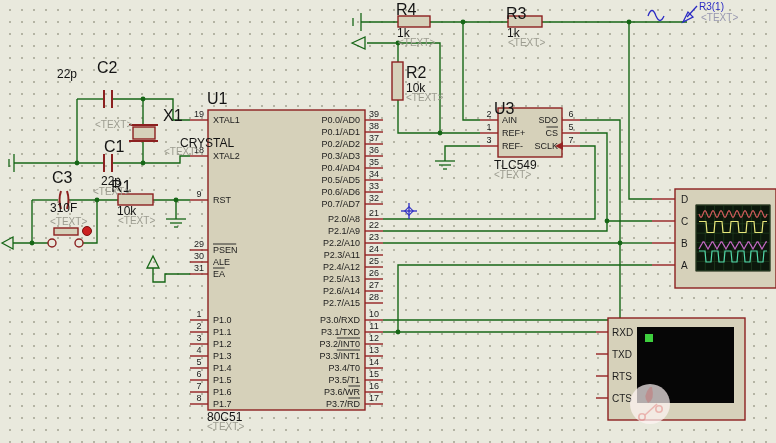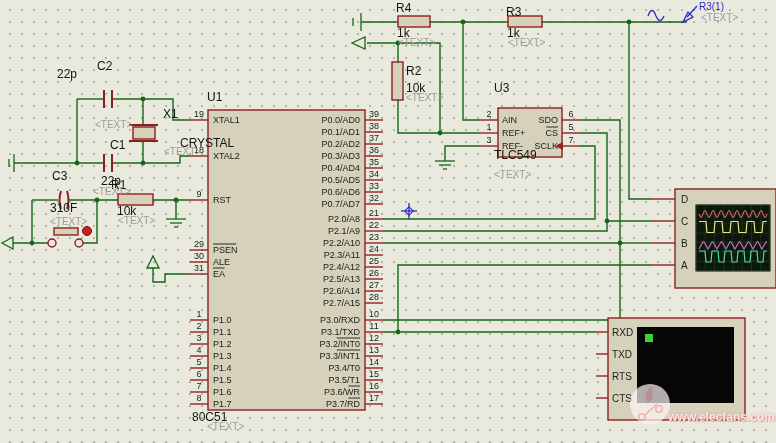--- a/index.html
+++ b/index.html
@@ -12,21 +12,21 @@
   .wire{stroke:#166616;fill:none;stroke-width:1.4}
   .pin{stroke:#962222;fill:none;stroke-width:1.4}
   .body{fill:#d6d1ba;stroke:#8c2020;stroke-width:1.4}
   .plate{stroke:#8c2020;fill:none;stroke-width:2}
   .term{stroke:#166616;fill:none;stroke-width:1.3}
   .dot{fill:#166616}
   .blueln{stroke:#2b2bc4;fill:none;stroke-width:1.3}
   text{fill:#1c1c1c;font-family:"Liberation Sans",sans-serif}
   .t9{font-size:9px}.t10{font-size:10px}
   .lbl{position:absolute;color:#141414;white-space:nowrap;line-height:1}
-  .ref{font-size:12px}.val{font-size:12px}
+  .ref{font-size:16px}.val{font-size:12px}
   .ph{color:#9c9c90;font-size:10px}
   .blue{color:#2b2bc4}.phb{color:#9898b0;font-size:10px}
   .wm{position:absolute;color:rgba(255,242,242,0.88);font-weight:bold;
       text-shadow:0 0 2px rgba(220,120,120,0.8), 1px 1px 0 rgba(220,120,120,0.45);}
 </style>
 </head>
 <body>
 <div id="stage">
 
 <svg width="776" height="443" viewBox="0 0 776 443">
@@ -345,25 +345,25 @@
   <g opacity="0.82">
     <circle cx="650" cy="404" r="20" fill="rgba(255,244,244,0.85)"></circle>
     <path d="M 650 387 q -8 9 -2 16 q 7 -3 4 -16 z" fill="rgba(235,150,150,0.6)"></path>
     <circle cx="642" cy="417" r="3.2" fill="none" stroke="rgba(235,150,150,0.7)" stroke-width="1.6"></circle>
     <circle cx="659" cy="409" r="3.2" fill="none" stroke="rgba(235,150,150,0.7)" stroke-width="1.6"></circle>
     <line x1="645" y1="415" x2="657" y2="404" stroke="rgba(235,150,150,0.7)" stroke-width="1.6"></line>
   </g>
 </svg>
 
 <span class="lbl ref" style="left:207px;top:91px">U1</span>
-<span class="lbl val" style="left:192px;top:411px">80C51</span>
+<span class="lbl val" style="left:207px;top:411px">80C51</span>
 <span class="lbl ph" style="left:207px;top:422px">&lt;TEXT&gt;</span>
 
-<span class="lbl ref" style="left:494px;top:82px">U3</span>
-<span class="lbl val" style="left:494px;top:149px">TLC549</span>
+<span class="lbl ref" style="left:494px;top:101px">U3</span>
+<span class="lbl val" style="left:494px;top:159px">TLC549</span>
 <span class="lbl ph" style="left:494px;top:170px">&lt;TEXT&gt;</span>
 
 <span class="lbl ref" style="left:111px;top:179px">R1</span>
 <span class="lbl val" style="left:117px;top:205px">10k</span>
 <span class="lbl ph" style="left:118px;top:216px">&lt;TEXT&gt;</span>
 
 <span class="lbl ref" style="left:406px;top:65px">R2</span>
 <span class="lbl val" style="left:406px;top:82px">10k</span>
 <span class="lbl ph" style="left:406px;top:93px">&lt;TEXT&gt;</span>
 
@@ -372,30 +372,29 @@
 <span class="lbl ph" style="left:398px;top:38px">&lt;TEXT&gt;</span>
 
 <span class="lbl ref" style="left:506px;top:6px">R3</span>
 <span class="lbl val" style="left:507px;top:27px">1k</span>
 <span class="lbl ph" style="left:508px;top:38px">&lt;TEXT&gt;</span>
 
 <span class="lbl ref" style="left:97px;top:60px">C2</span>
 <span class="lbl val" style="left:57px;top:68px">22p</span>
 <span class="lbl ph" style="left:95px;top:120px">&lt;TEXT&gt;</span>
 
-<span class="lbl ref" style="left:110px;top:139px">C1</span>
+<span class="lbl ref" style="left:104px;top:139px">C1</span>
 <span class="lbl val" style="left:101px;top:175px">22p</span>
 <span class="lbl ph" style="left:93px;top:187px">&lt;TEXT&gt;</span>
 
 <span class="lbl ref" style="left:52px;top:170px">C3</span>
 <span class="lbl val" style="left:50px;top:202px">310F</span>
 <span class="lbl ph" style="left:50px;top:217px">&lt;TEXT&gt;</span>
 
 <span class="lbl ref" style="left:163px;top:108px">X1</span>
 <span class="lbl" style="left:180px;top:137px;font-size:12px">CRYSTAL</span>
 <span class="lbl ph" style="left:164px;top:147px">&lt;TEXT&gt;</span>
 
 <span class="lbl blue" style="left:699px;top:2px;font-size:10px">R3(1)</span>
 <span class="lbl phb" style="left:701px;top:13px">&lt;TEXT&gt;</span>
 
-<span class="wm" style="left:668px;top:410px;font-size:12px">www.elecfans.com</span>
 
 </div>
 
 </body></html>

